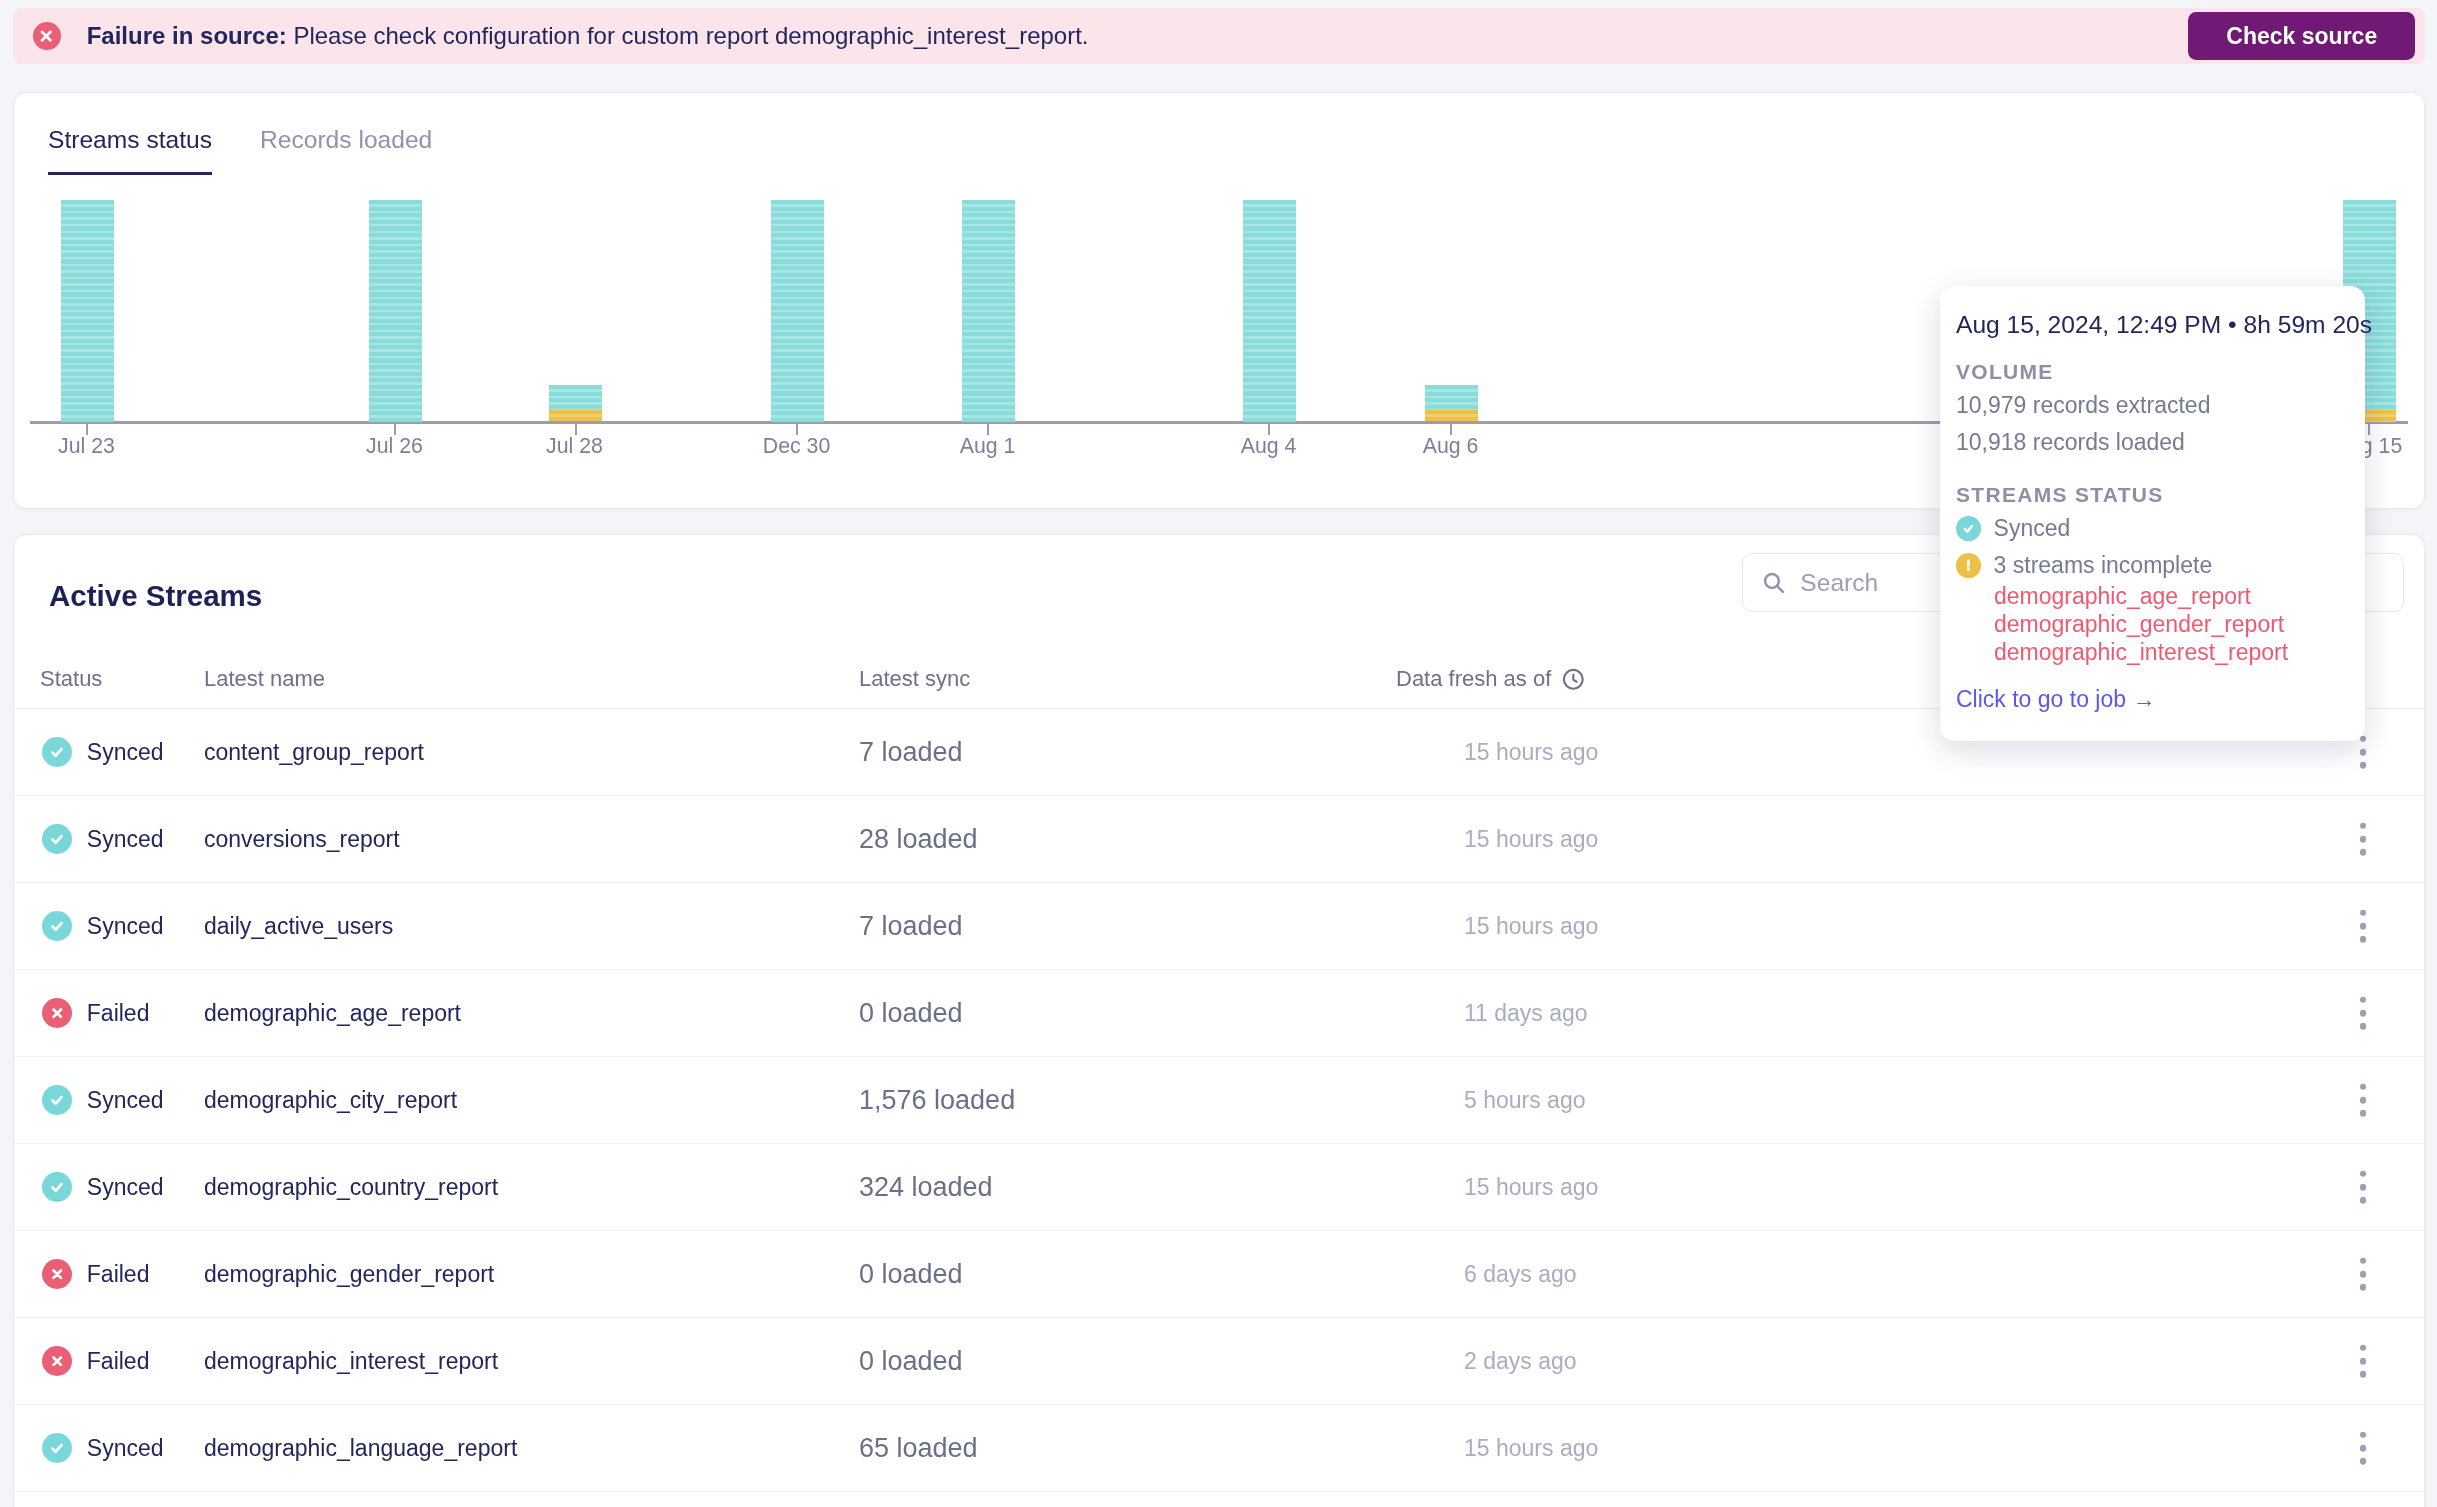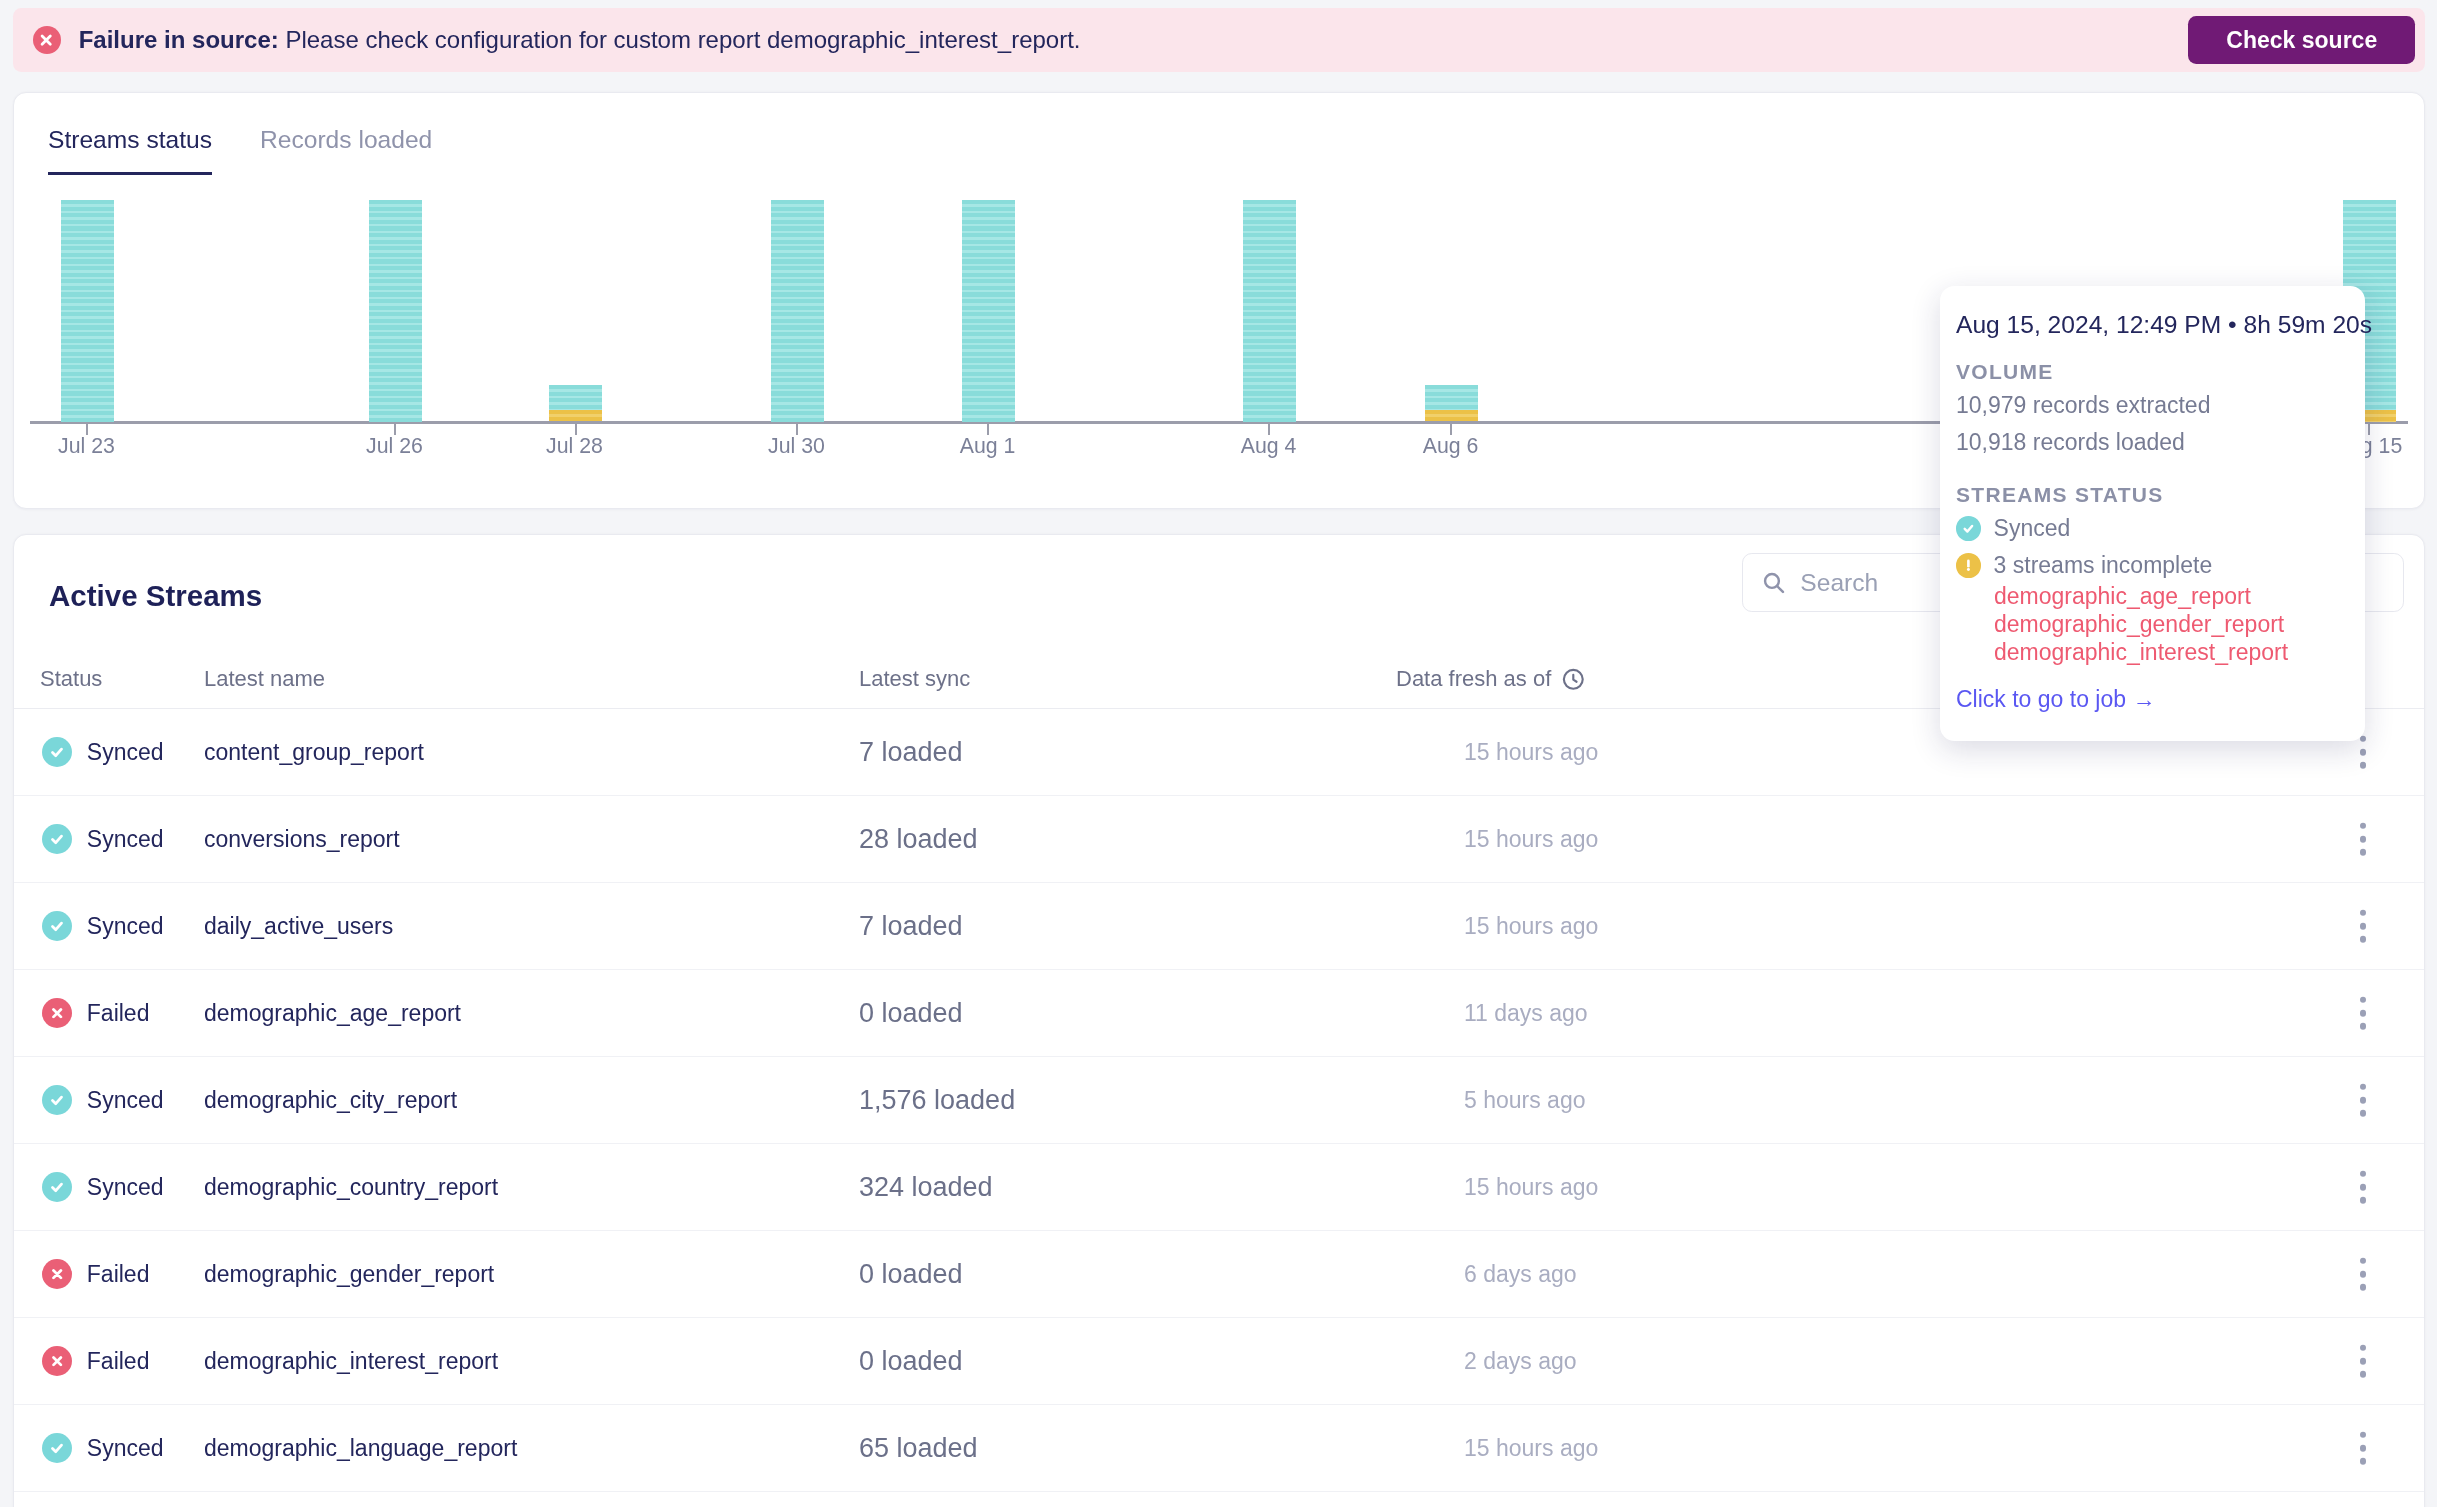--- a/index.html
+++ b/index.html
@@ -6,23 +6,23 @@
   html,body { width:2438px; height:1507px; overflow:hidden; }
   body {
     position:relative;
     background:#f4f5f8;
     font-family:"Liberation Sans", sans-serif;
     color:#23265c;
   }
 
   
   .banner {
-    position:absolute; left:13px; top:8.2px; width:2412px; height:64px;
+    position:absolute; left:13px; top:8.2px; width:2412px; height:56px;
     background:#fbe5eb; border-radius:8.2px;
-    display:flex; align-items:center; padding:0 9.8px 0 19.7px;
+    display:flex; align-items:center; padding:0 9.8px 0 19.7px;gap:8px;
   }
   .banner-icon {
     width:28px; height:28px; border-radius:50%; background:#ea5f76;
     display:flex; align-items:center; justify-content:center; flex:none;
   }
   .banner-text { margin-left:18px; font-size:24px; color:#23265c; }
   .banner-text b { font-weight:700; }
   .check-source {
     margin-left:auto; background:#701a75; color:#fff; font-family:inherit;
     font-size:23px; font-weight:700; border:none; border-radius:8.2px;
@@ -136,21 +136,21 @@
       <div class="bar" style="left: 535px; top: 292px; height: 36px;">
         <div class="bar-teal" style="height: 24.6px;"></div>
         <div class="bar-yellow" style="height: 11.5px;"></div>
       </div>
       <div class="tick" style="left: 561px;"></div>
       <div class="xlabel" style="left: 561px;">Jul 28</div>
       <div class="bar" style="left: 757px; top: 107px; height: 222px;">
         <div class="bar-teal" style="height: 222px;"></div>
       </div>
       <div class="tick" style="left: 782px;"></div>
-      <div class="xlabel" style="left: 783px;">Jul 30</div>
+      <div class="xlabel" style="left: 783px;">Dec 30</div>
       <div class="bar" style="left: 948px; top: 107px; height: 222px;">
         <div class="bar-teal" style="height: 222px;"></div>
       </div>
       <div class="tick" style="left: 973px;"></div>
       <div class="xlabel" style="left: 974px;">Aug 1</div>
       <div class="bar" style="left: 1229px; top: 107px; height: 222px;">
         <div class="bar-teal" style="height: 222px;"></div>
       </div>
       <div class="tick" style="left: 1254px;"></div>
       <div class="xlabel" style="left: 1255px;">Aug 4</div>

